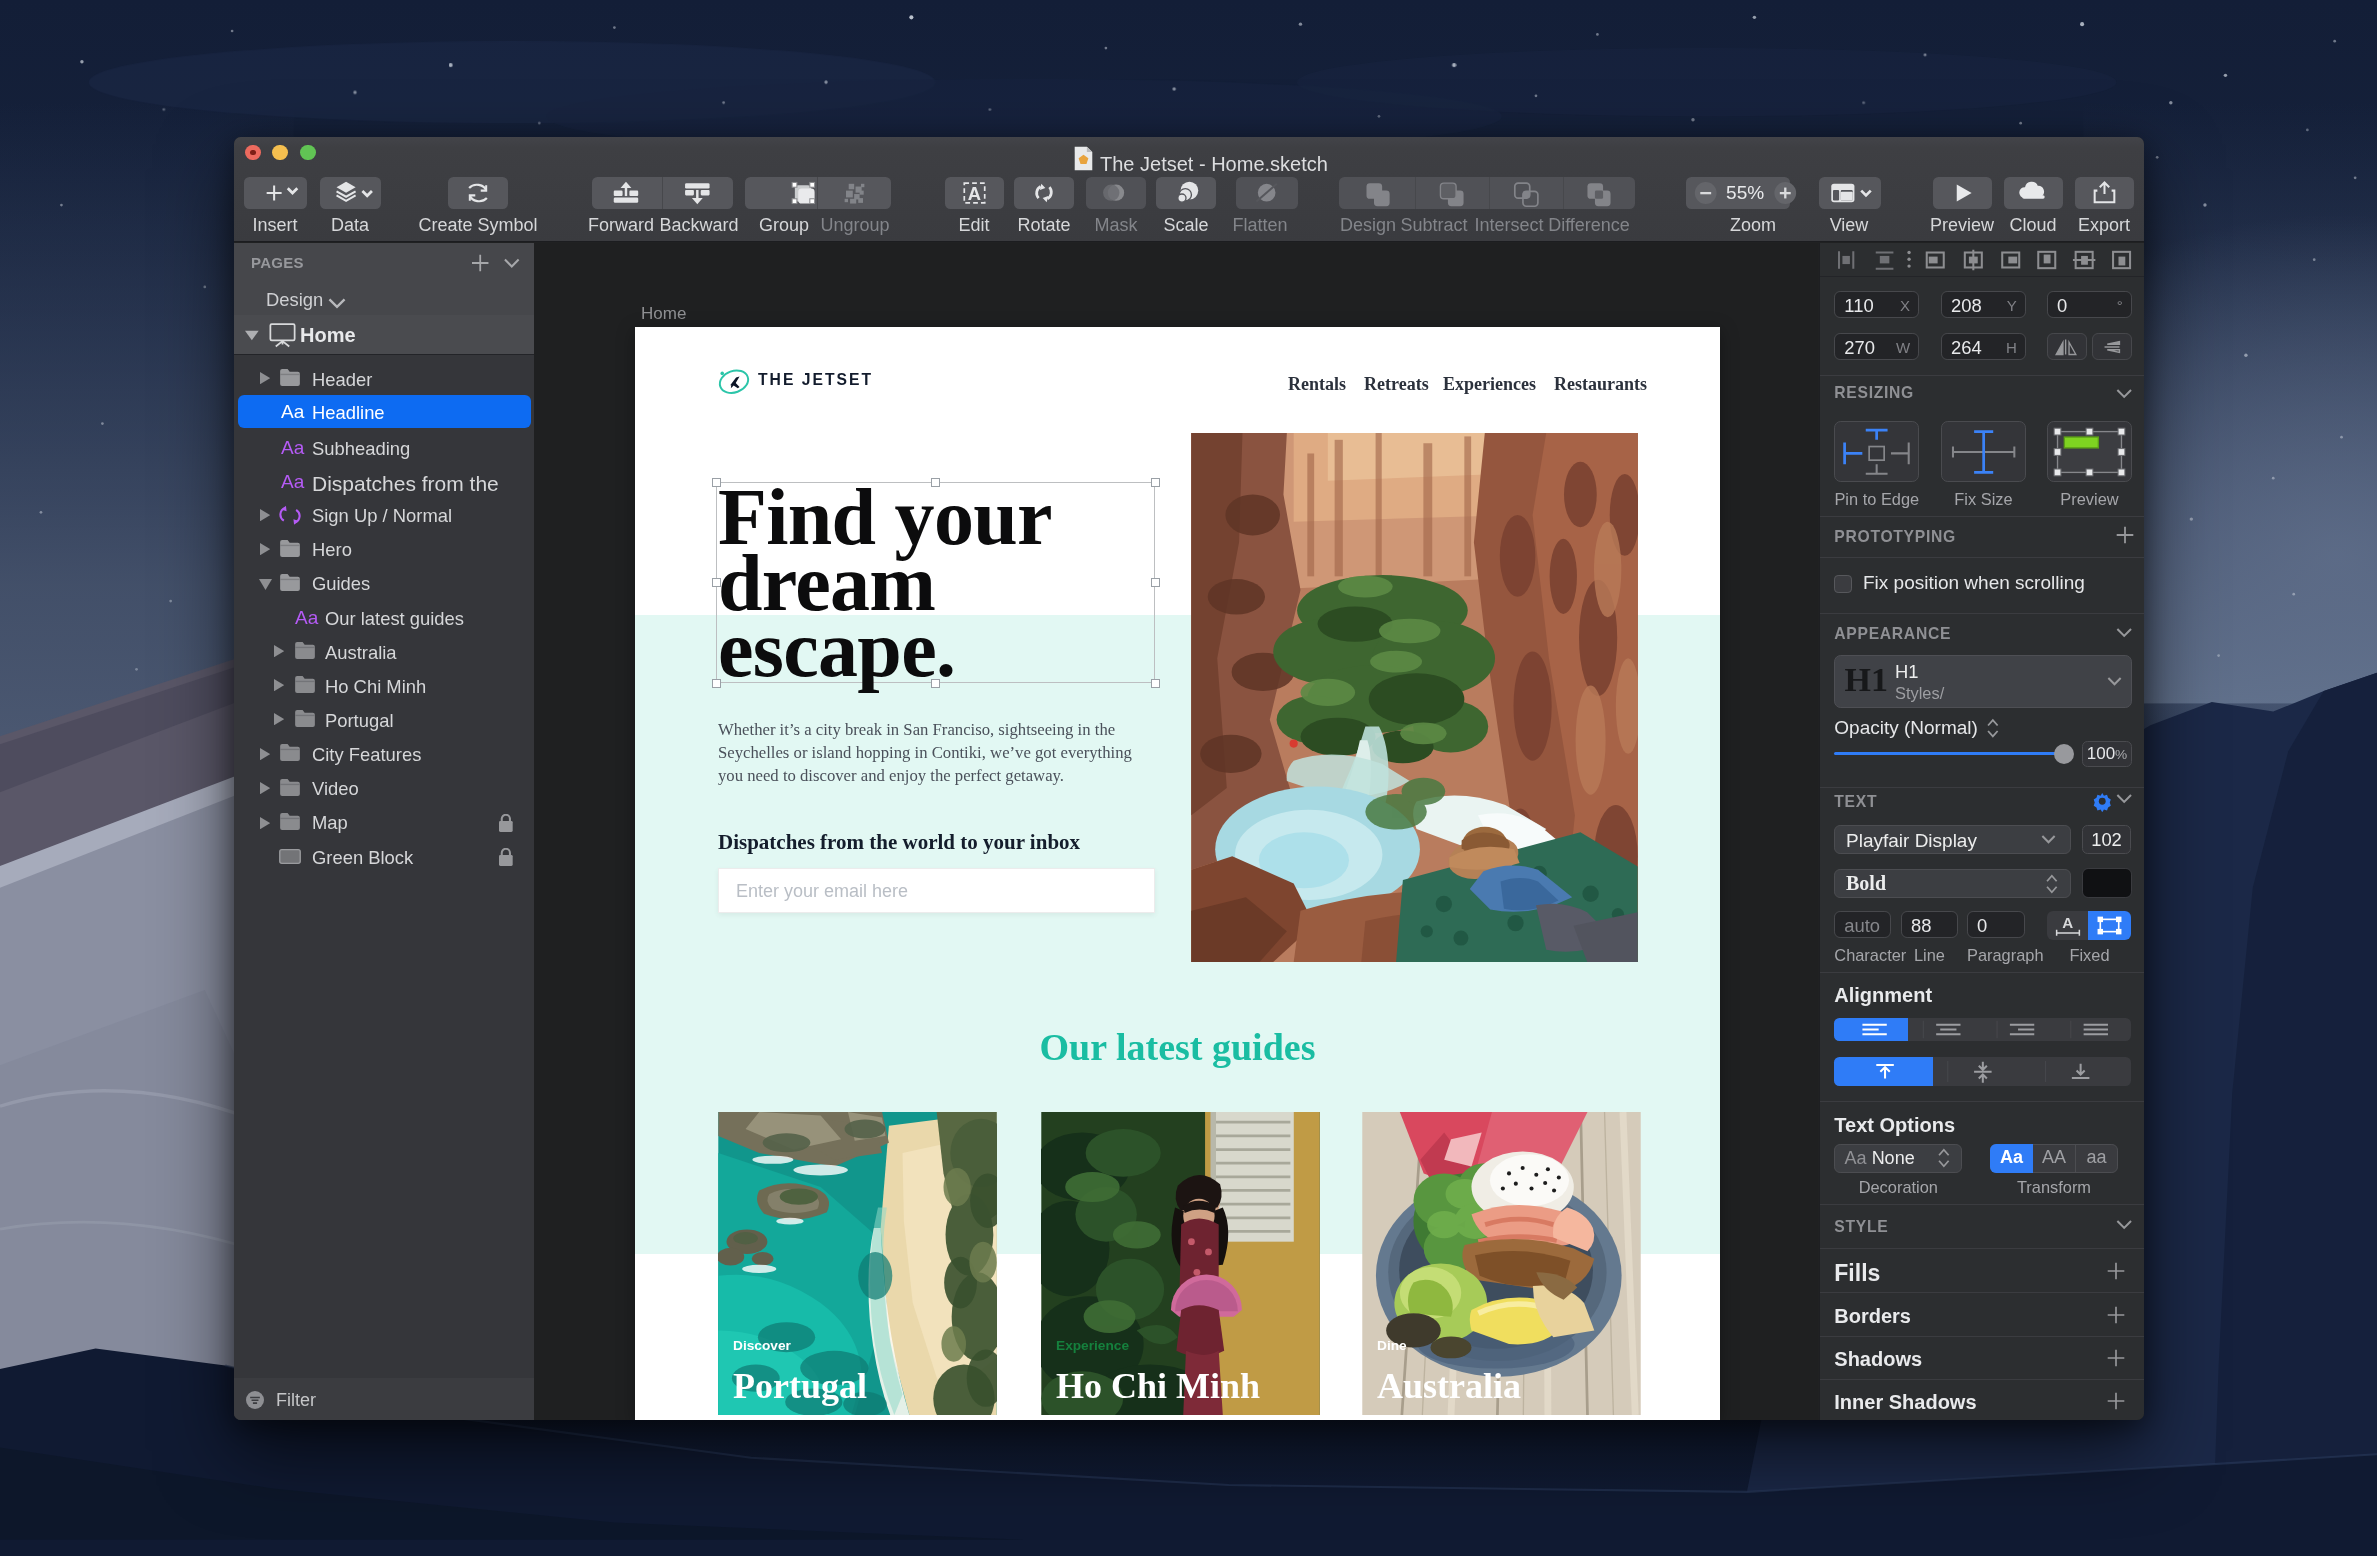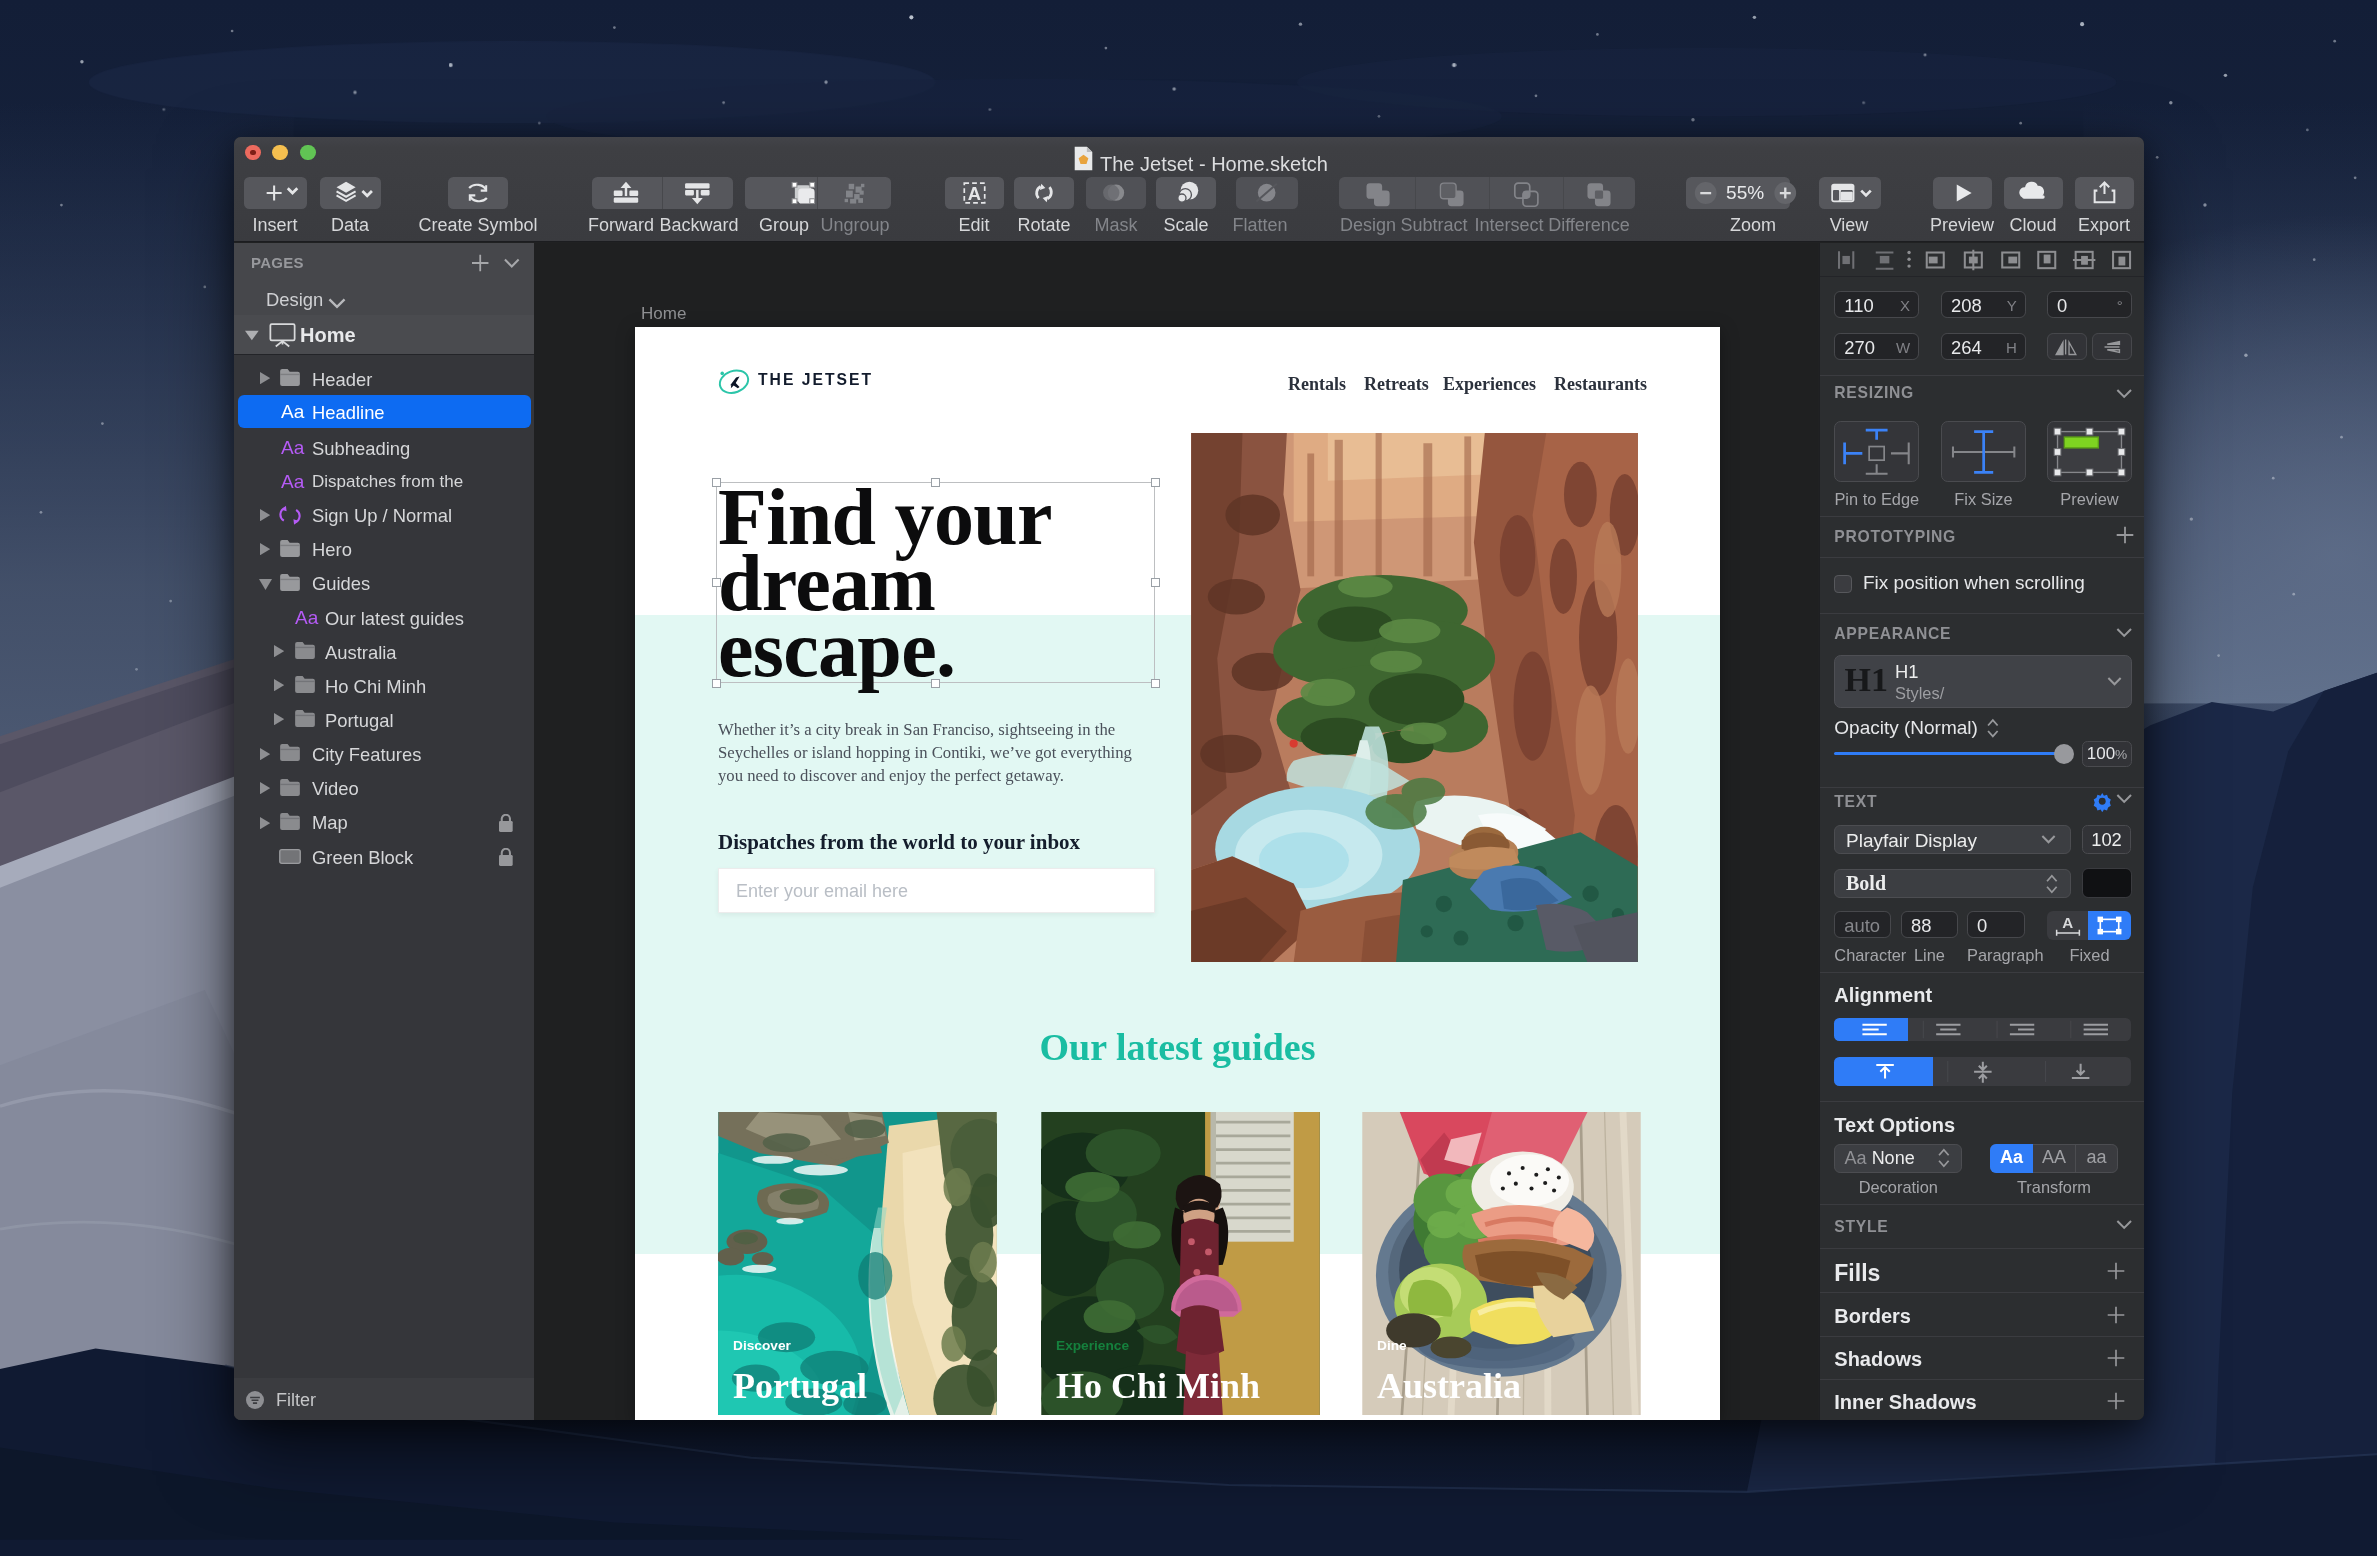--- a/index.html
+++ b/index.html
@@ -392,21 +392,21 @@
       </svg>
     <div class="abs" style="left:78px;top:126px;font-size:18.4px;color:#d6d7d9">Header</div>
 
     <div class="abs" style="left:47px;top:158px;font-size:19px;color:#ffffff;font-family:'Liberation Sans'">Aa</div>
     <div class="abs" style="left:78px;top:159px;font-size:18.4px;color:#ffffff">Headline</div>
 
     <div class="abs" style="left:47px;top:194px;font-size:19px;color:#b55bf5">Aa</div>
     <div class="abs" style="left:78px;top:195px;font-size:18.4px;color:#d6d7d9">Subheading</div>
 
     <div class="abs" style="left:47px;top:228px;font-size:19px;color:#b55bf5">Aa</div>
-    <div class="abs" style="left:78px;top:229px;font-size:17px;color:#d6d7d9">Dispatches from the</div>
+    <div class="abs" style="left:78px;top:229px;font-size:21px;color:#d6d7d9">Dispatches from the</div>
 
     <svg class="abs" style="left:26px;top:266px" width="10.2" height="12.3" viewBox="0 0 15 18">
         <path d="M0 0 L15 9 L0 18 Z" fill="#8e8f92"></path>
       </svg>
     <svg class="abs" style="left:45px;top:262px" width="22" height="20.5" viewBox="0 0 32 30">
         <g stroke="#b55bf5" stroke-width="3" fill="none">
           <path d="M9 4 a12 11 0 0 0 -2 19"></path>
           <path d="M23 26 a12 11 0 0 0 2 -19"></path>
         </g>
         <g fill="#b55bf5">

